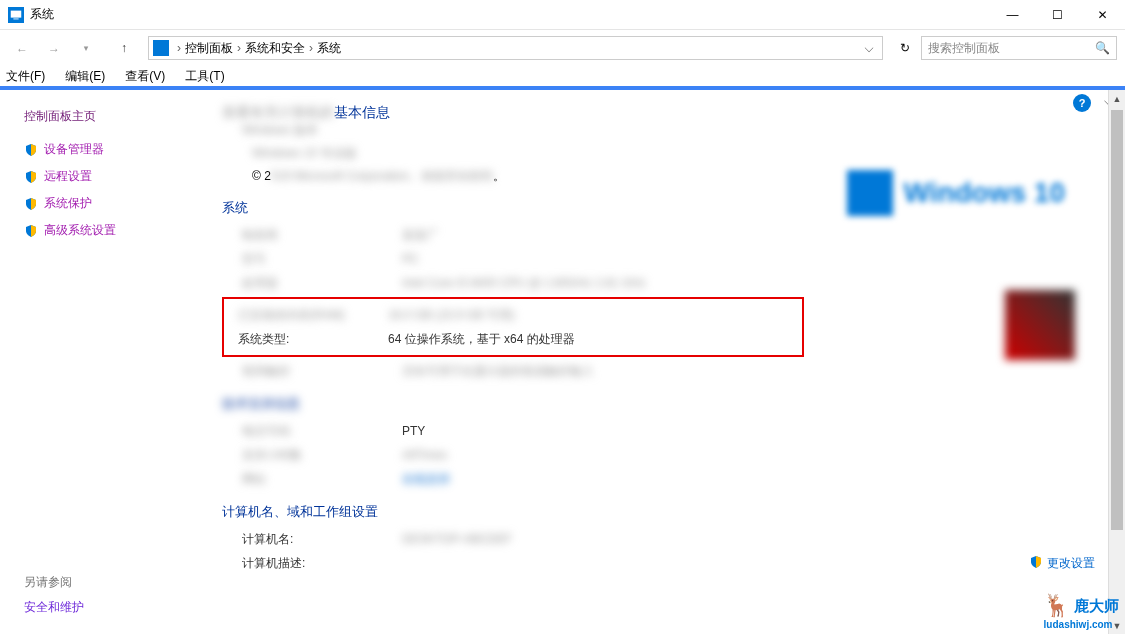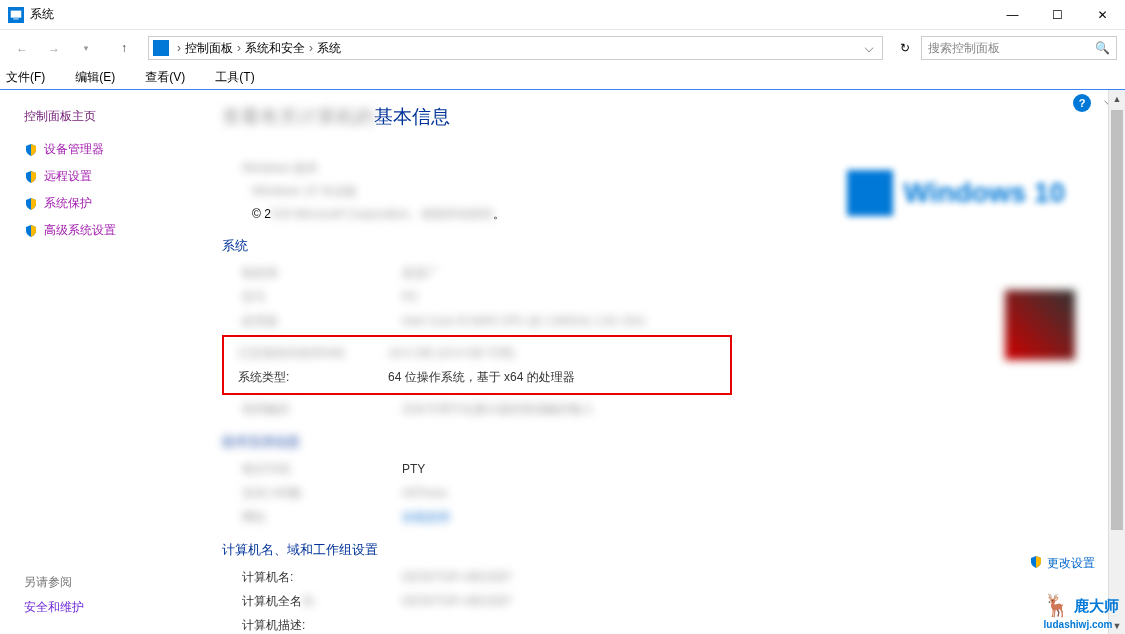--- a/index.html
+++ b/index.html
@@ -18,35 +18,35 @@
   .breadcrumb-box { flex: 1; border: 1px solid #ccc; height: 24px; display: flex; align-items: center; padding: 0 4px; margin: 0 6px; }
   .bc-icon { width: 16px; height: 16px; background: #0078d7; margin-right: 4px; }
   .bc-sep { margin: 0 4px; color: #666; }
   .bc-item { cursor: pointer; }
   .bc-dropdown { width: 18px; text-align:center; color: #555; }
   .refresh-btn { width: 24px; height: 24px; display: flex; align-items: center; justify-content: center; cursor: pointer; }
   .search-box { width: 196px; border: 1px solid #ccc; height: 24px; display: flex; align-items: center; padding: 0 6px; color: #888; }
   .search-box span:first-child { flex:1; }
   .search-icon { color: #555; }
   
-  .menu-bar { height: 24px; display: flex; align-items: center; padding: 0 6px; gap: 30px; border-bottom: 1px solid #3b82f6; }
+  .menu-bar { height: 24px; display: flex; align-items: center; padding: 0 6px; gap: 20px; border-bottom: 4px solid #3b82f6; }
   .menu-item { cursor: pointer; }
 
   .body-area { display: flex; height: calc(100% - 90px); position: relative; }
   .sidebar { width: 200px; padding: 18px 10px 10px 24px; border-right: none; }
   .cp-home { color: #701a75; margin-bottom: 16px; cursor: pointer; }
   .side-link { display: flex; align-items: center; gap: 6px; margin-bottom: 10px; color: #a21caf; cursor: pointer; }
   .shield-icon { width: 14px; height: 14px; display:inline-block; }
   .shield-icon svg { width:14px; height: 14px; }
   .see-also { position: absolute; bottom: 18px; left: 24px; }
   .see-also-title { color: #777; margin-bottom: 8px; }
   .see-also-link { color: #6d28d9; cursor: pointer; }
   
   .content { flex: 1; padding: 14px 24px 10px 22px; overflow-y: auto; position: relative; }
-  .page-title { color: #003399; font-size: 19px; margin-bottom: 30px; }
+  .page-title { color: #003399; font-size: 14px; margin-bottom: 0; }
   .section-title { color: #003399; font-size: 13px; margin: 14px 0 8px 0; }
   .info-row { display: flex; margin: 4px 0 4px 20px; line-height: 20px; }
   .info-label { width: 160px; color: #333; }
   .info-value { flex:1; color: #333; }
   .blur { filter: blur(4px); color: #999; user-select: none; }
   .highlight-box { border: 2px solid #e60000; padding: 2px 4px; display: inline-block; margin-left: -10px; }
   .highlight-box .info-row { margin-left: 10px; }
 
   .help-btn { position: absolute; top: 4px; right: 34px; width: 18px; height: 18px; background: #0078d7; color:#fff; border-radius: 50%; display:flex; align-items:center; justify-content:center; font-size:11px; font-weight:bold; cursor:pointer; }
   .collapse-btn { position:absolute; top:4px; right:12px; color:#555; cursor:pointer; }
@@ -180,21 +180,21 @@
       </div>
     <div class="info-row">
         <span class="info-label blur">型号</span>
         <span class="info-value blur">PC</span>
       </div>
     <div class="info-row">
         <span class="info-label blur">处理器</span>
         <span class="info-value blur">Intel Core i5 8400 CPU @ 2.80GHz 2.81 GHz</span>
       </div>
     <div style="margin-left:10px;">
-      <div class="highlight-box" style="width:510px;">
+      <div class="highlight-box" style="width:582px;">
         <div class="info-row">
             <span class="info-label blur" style="width:150px;">已安装的内存(RAM)</span>
             <span class="info-value blur">16.0 GB (15.9 GB 可用)</span>
           </div>
         <div class="info-row">
             <span class="info-label" style="width:150px;">系统类型:</span>
             <span class="info-value">64 位操作系统，基于 x64 的处理器</span>
           </div>
       </div>
     </div>
@@ -218,24 +218,20 @@
         <span class="info-label blur">网站</span>
         <span class="info-value blur" style="color:#06c;">在线支持</span>
       </div>
 
     <div class="section-title">计算机名、域和工作组设置</div>
     <div class="info-row">
         <span class="info-label">计算机名:</span>
         <span class="info-value blur">DESKTOP-ABCDEF</span>
       </div>
     <div class="info-row">
-        <span class="info-label"><span>计算机全名</span><span class="blur">名:</span></span>
-        <span class="info-value blur">DESKTOP-ABCDEF</span>
-      </div>
-    <div class="info-row">
         <span class="info-label">计算机描述:</span>
         <span class="info-value"></span>
       </div>
 
     <div class="change-settings">
       <span class="shield-icon"><svg viewBox="0 0 14 14">
             <path d="M7 1 L12 3 V7 C12 10 9 12 7 13 C5 12 2 10 2 7 V3 Z" fill="#0078d7"></path>
             <path d="M7 1 L12 3 V7 C12 10 9 12 7 13 V1 Z" fill="#ffb900"></path>
           </svg></span>
       <span>更改设置</span>

